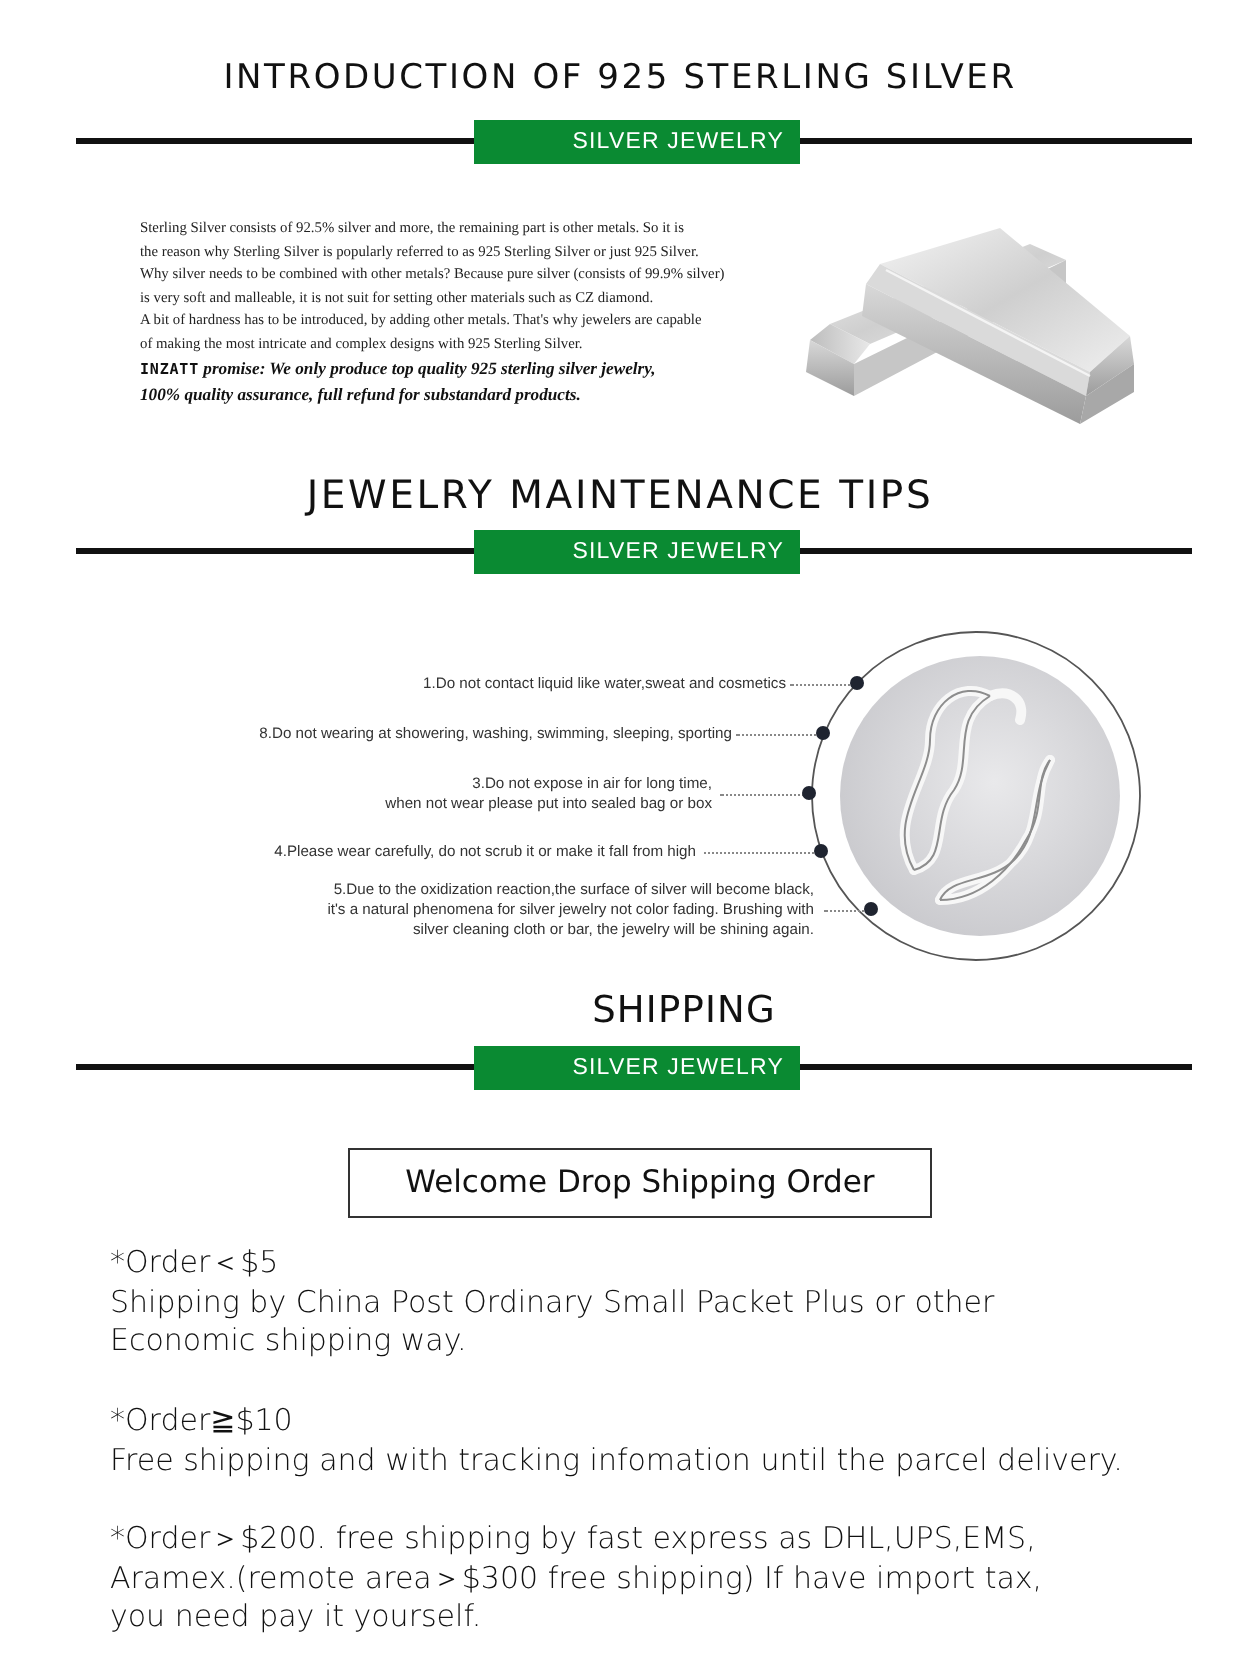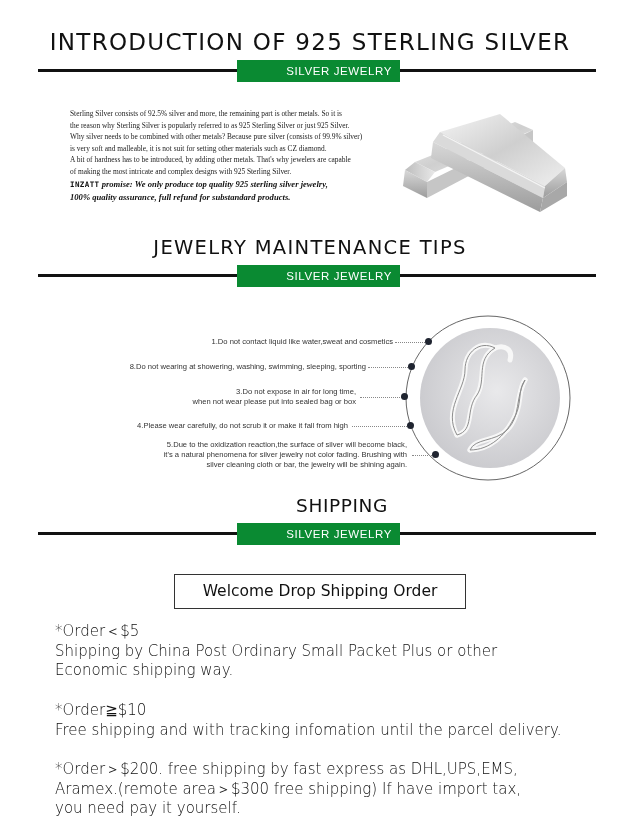--- a/index.html
+++ b/index.html
@@ -21,21 +21,21 @@
 
   .welcome-box { position: absolute; left: 174px; top: 574px; width: 292px; height: 35px; border: 1px solid #333; box-sizing: border-box; text-align: center; line-height: 33px; font-family: "DejaVu Sans", sans-serif; font-size: 15.5px; color: #111; }
 
   .ship { position: absolute; left: 55px; font-family: "DejaVu Sans", sans-serif; font-weight: 300; font-size: 15px; line-height: 19.5px; color: #111; white-space: nowrap; }
   .ship p { margin: 0; }
 </style>
 </head>
 <body>
 
 <div>
-  <div class="section-title" style="top:29px; font-size:23px; letter-spacing:1.3px;">INTRODUCTION OF 925 STERLING SILVER</div>
+  <div class="section-title" style="top:29px; font-size:17px; letter-spacing:1.3px;">INTRODUCTION OF 925 STERLING SILVER</div>
   <div class="rule" style="top:69px;"></div>
   <div class="badge" style="top:60px;">SILVER JEWELRY</div>
 
   <div class="intro-text">
     <p>Sterling Silver consists of 92.5% silver and more, the remaining part is other metals. So it is</p>
     <p>the reason why Sterling Silver is popularly referred to as 925 Sterling Silver or just 925 Silver.</p>
     <p>Why silver needs to be combined with other metals? Because pure silver (consists of 99.9% silver)</p>
     <p>is very soft and malleable, it is not suit for setting other materials such as CZ diamond.</p>
     <p>A bit of hardness has to be introduced, by adding other metals. That's why jewelers are capable</p>
     <p>of making the most intricate and complex designs with 925 Sterling Silver.</p>

